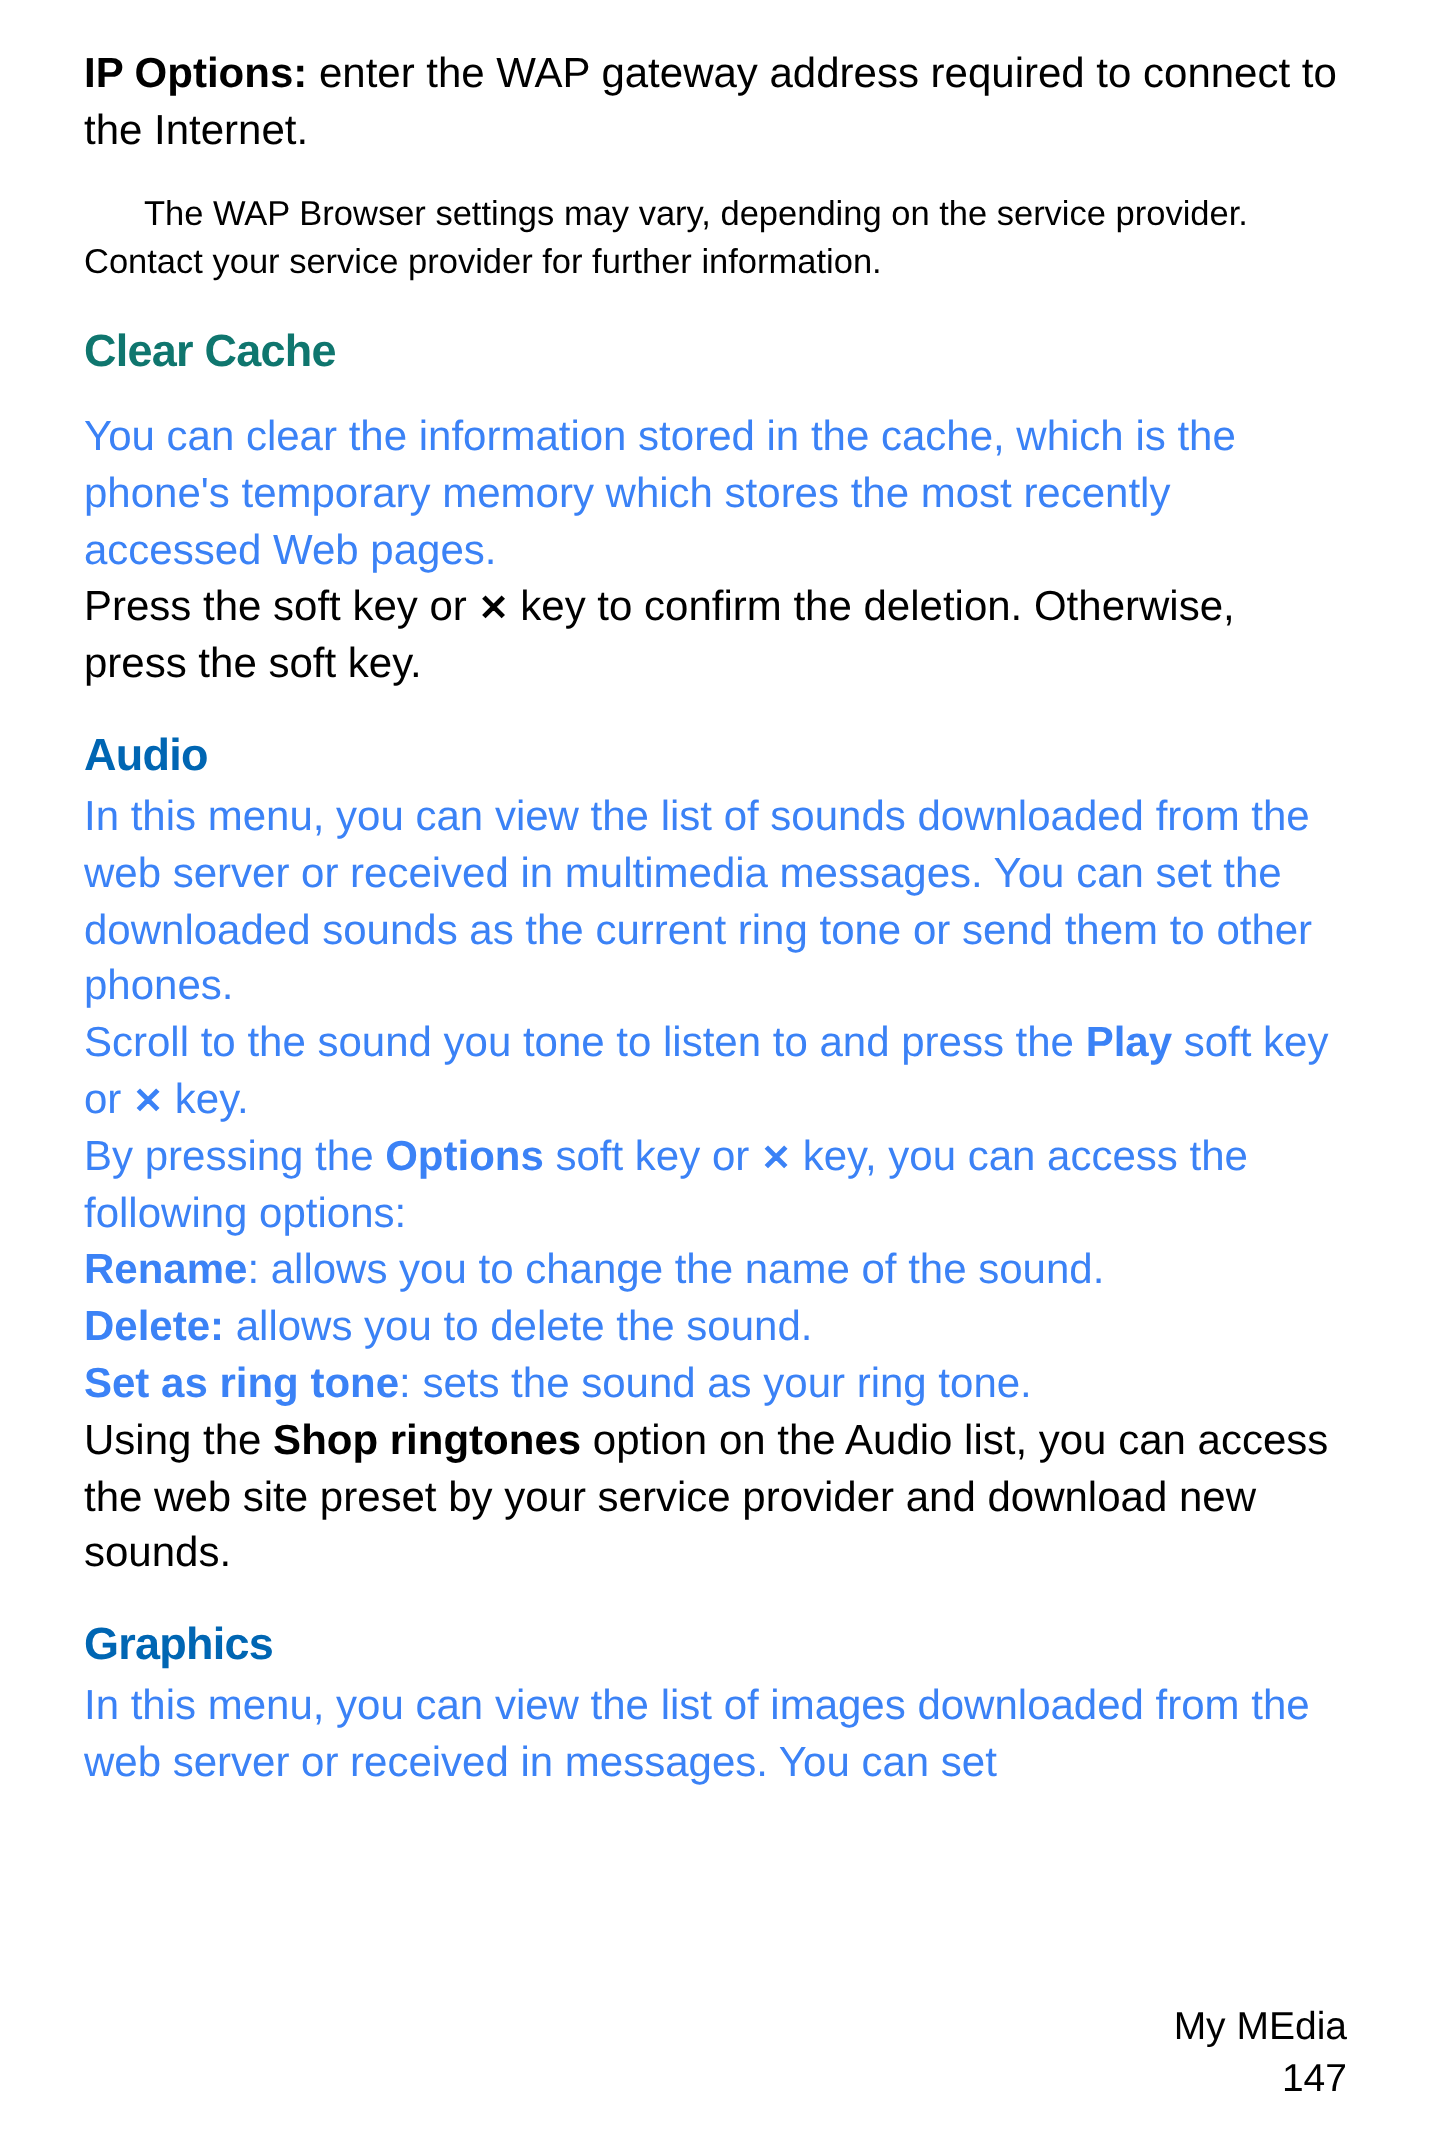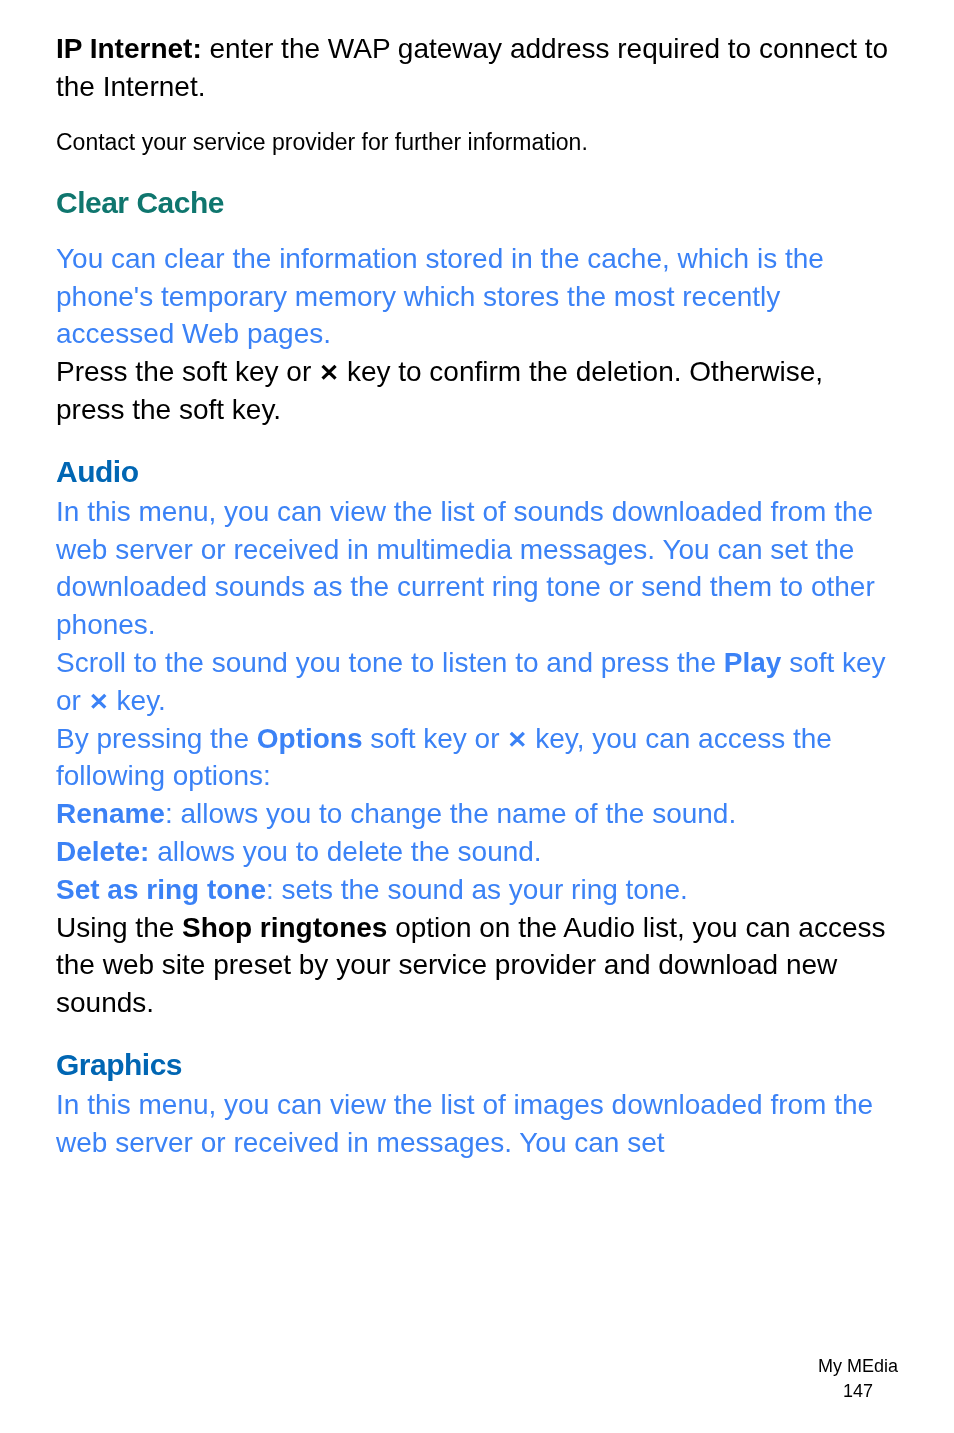--- a/index.html
+++ b/index.html
@@ -58,37 +58,38 @@
       display: inline-block;
       font-weight: bold;
       font-size: 24px;
       position: relative;
       vertical-align: baseline;
     }
     .footer {
       position: absolute;
       bottom: 30px;
       right: 56px;
-      text-align: center;
-      font-size: 18px;
+      text-align: right;
+      font-size: 26px;
       line-height: 1.35;
       color: #000000;
     }
     .section-gap {
       margin-top: 26px;
     }
   </style>
 </head>
 <body>
 
 <div class="para">
-  <span class="bold">IP Internet:</span><span> enter the WAP gateway address required to connect to the Internet.</span>
+  <span class="bold">IP Options:</span><span> enter the WAP gateway address required to connect to the Internet.</span>
 </div>
 
 <div class="note">
+  <div><span class="indent"></span><span>The WAP Browser settings may vary, depending on the service provider.</span></div>
   <div>Contact your service provider for further information.</div>
 </div>
 
 <div class="heading-red">Clear Cache</div>
 
 <div class="para-tight">You can clear the information stored in the cache, which is the phone's temporary memory which stores the most recently accessed Web pages.</div>
 <div class="para">
   <span>Press the </span><span> soft key or </span><span class="icon-x">✕</span><span> key to confirm the deletion. Otherwise, press the </span><span> soft key.</span>
 </div>
 

